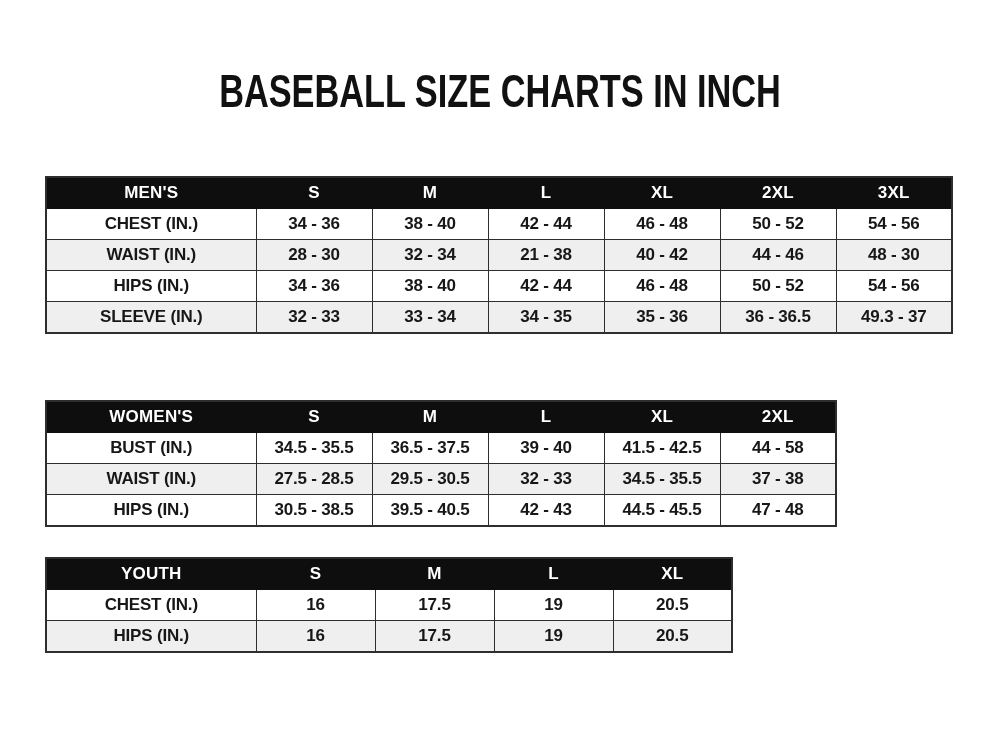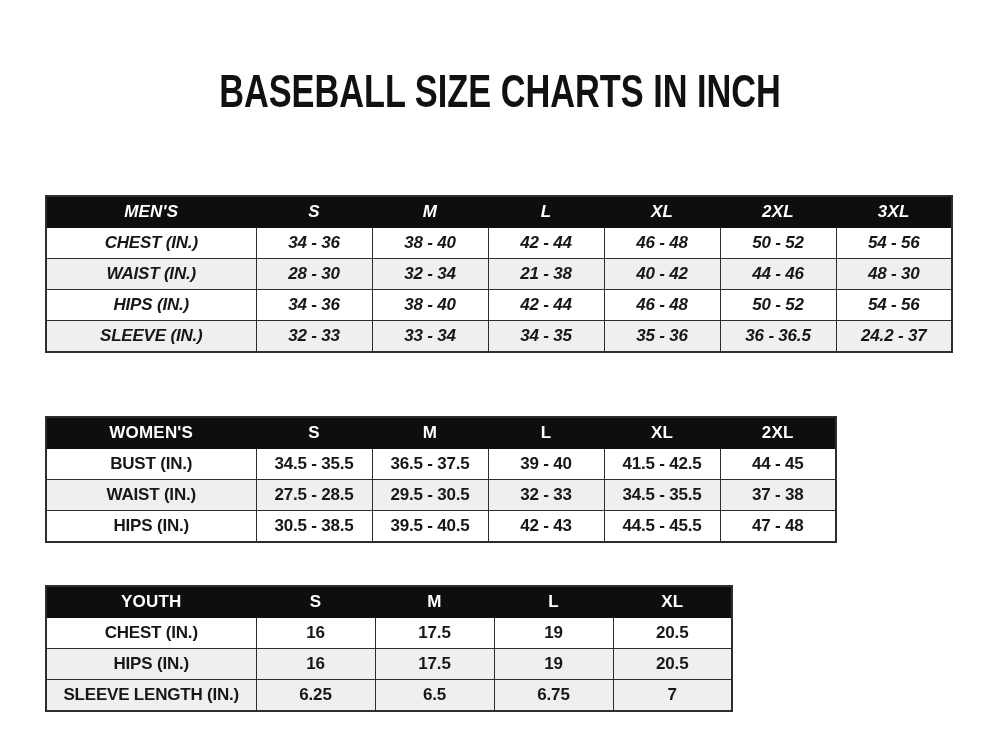--- a/index.html
+++ b/index.html
@@ -64,21 +64,21 @@
   table.size-table tbody tr.alt td{
     background:var(--alt-bg);
     margin-top:24px;
   }
 </style>
 </head>
 <body>
 
 <div class="page">
   <h1 class="title">BASEBALL SIZE CHARTS IN INCH</h1>
-  <table class="size-table" style="top: 195px; width: 906px; font-style: italic;">
+  <table class="size-table" style="top: 176px; width: 906px;">
       <colgroup>
         <col style="width: 210px;">
         <col style="width: 116px;">
         <col style="width: 116px;">
         <col style="width: 116px;">
         <col style="width: 116px;">
         <col style="width: 116px;">
         <col style="width: 116px;">
       </colgroup>
       <thead>
@@ -120,25 +120,25 @@
           <td>50 - 52</td>
           <td>54 - 56</td>
         </tr>
         <tr class="alt">
           <td>SLEEVE (IN.)</td>
           <td>32 - 33</td>
           <td>33 - 34</td>
           <td>34 - 35</td>
           <td>35 - 36</td>
           <td>36 - 36.5</td>
-          <td>24.2 - 37</td>
+          <td>49.3 - 37</td>
         </tr>
       </tbody>
     </table>
-  <table class="size-table" style="top: 416px; width: 790px; padding-left: 16px;">
+  <table class="size-table" style="top: 400px; width: 790px; padding-left: 16px;">
       <colgroup>
         <col style="width: 210px;">
         <col style="width: 116px;">
         <col style="width: 116px;">
         <col style="width: 116px;">
         <col style="width: 116px;">
         <col style="width: 116px;">
       </colgroup>
       <thead>
         <tr>
@@ -150,41 +150,41 @@
           <th>2XL</th>
         </tr>
       </thead>
       <tbody>
         <tr>
           <td>BUST (IN.)</td>
           <td>34.5 - 35.5</td>
           <td>36.5 - 37.5</td>
           <td>39 - 40</td>
           <td>41.5 - 42.5</td>
-          <td>44 - 45</td>
+          <td>44 - 58</td>
         </tr>
         <tr class="alt">
           <td>WAIST (IN.)</td>
           <td>27.5 - 28.5</td>
           <td>29.5 - 30.5</td>
           <td>32 - 33</td>
           <td>34.5 - 35.5</td>
           <td>37 - 38</td>
         </tr>
         <tr>
           <td>HIPS (IN.)</td>
           <td>30.5 - 38.5</td>
           <td>39.5 - 40.5</td>
           <td>42 - 43</td>
           <td>44.5 - 45.5</td>
           <td>47 - 48</td>
         </tr>
       </tbody>
     </table>
-  <table class="size-table" style="top: 585px; width: 686px; padding-left: 32px;">
+  <table class="size-table" style="top: 557px; width: 686px; padding-left: 32px;">
       <colgroup>
         <col style="width: 210px;">
         <col style="width: 119px;">
         <col style="width: 119px;">
         <col style="width: 119px;">
         <col style="width: 119px;">
       </colgroup>
       <thead>
         <tr>
           <th>YOUTH</th>
@@ -202,22 +202,15 @@
           <td>19</td>
           <td>20.5</td>
         </tr>
         <tr class="alt">
           <td>HIPS (IN.)</td>
           <td>16</td>
           <td>17.5</td>
           <td>19</td>
           <td>20.5</td>
         </tr>
-        <tr class="alt">
-          <td>SLEEVE LENGTH (IN.)</td>
-          <td>6.25</td>
-          <td>6.5</td>
-          <td>6.75</td>
-          <td>7</td>
-        </tr>
       </tbody>
     </table>
 </div>
 
 </body></html>

